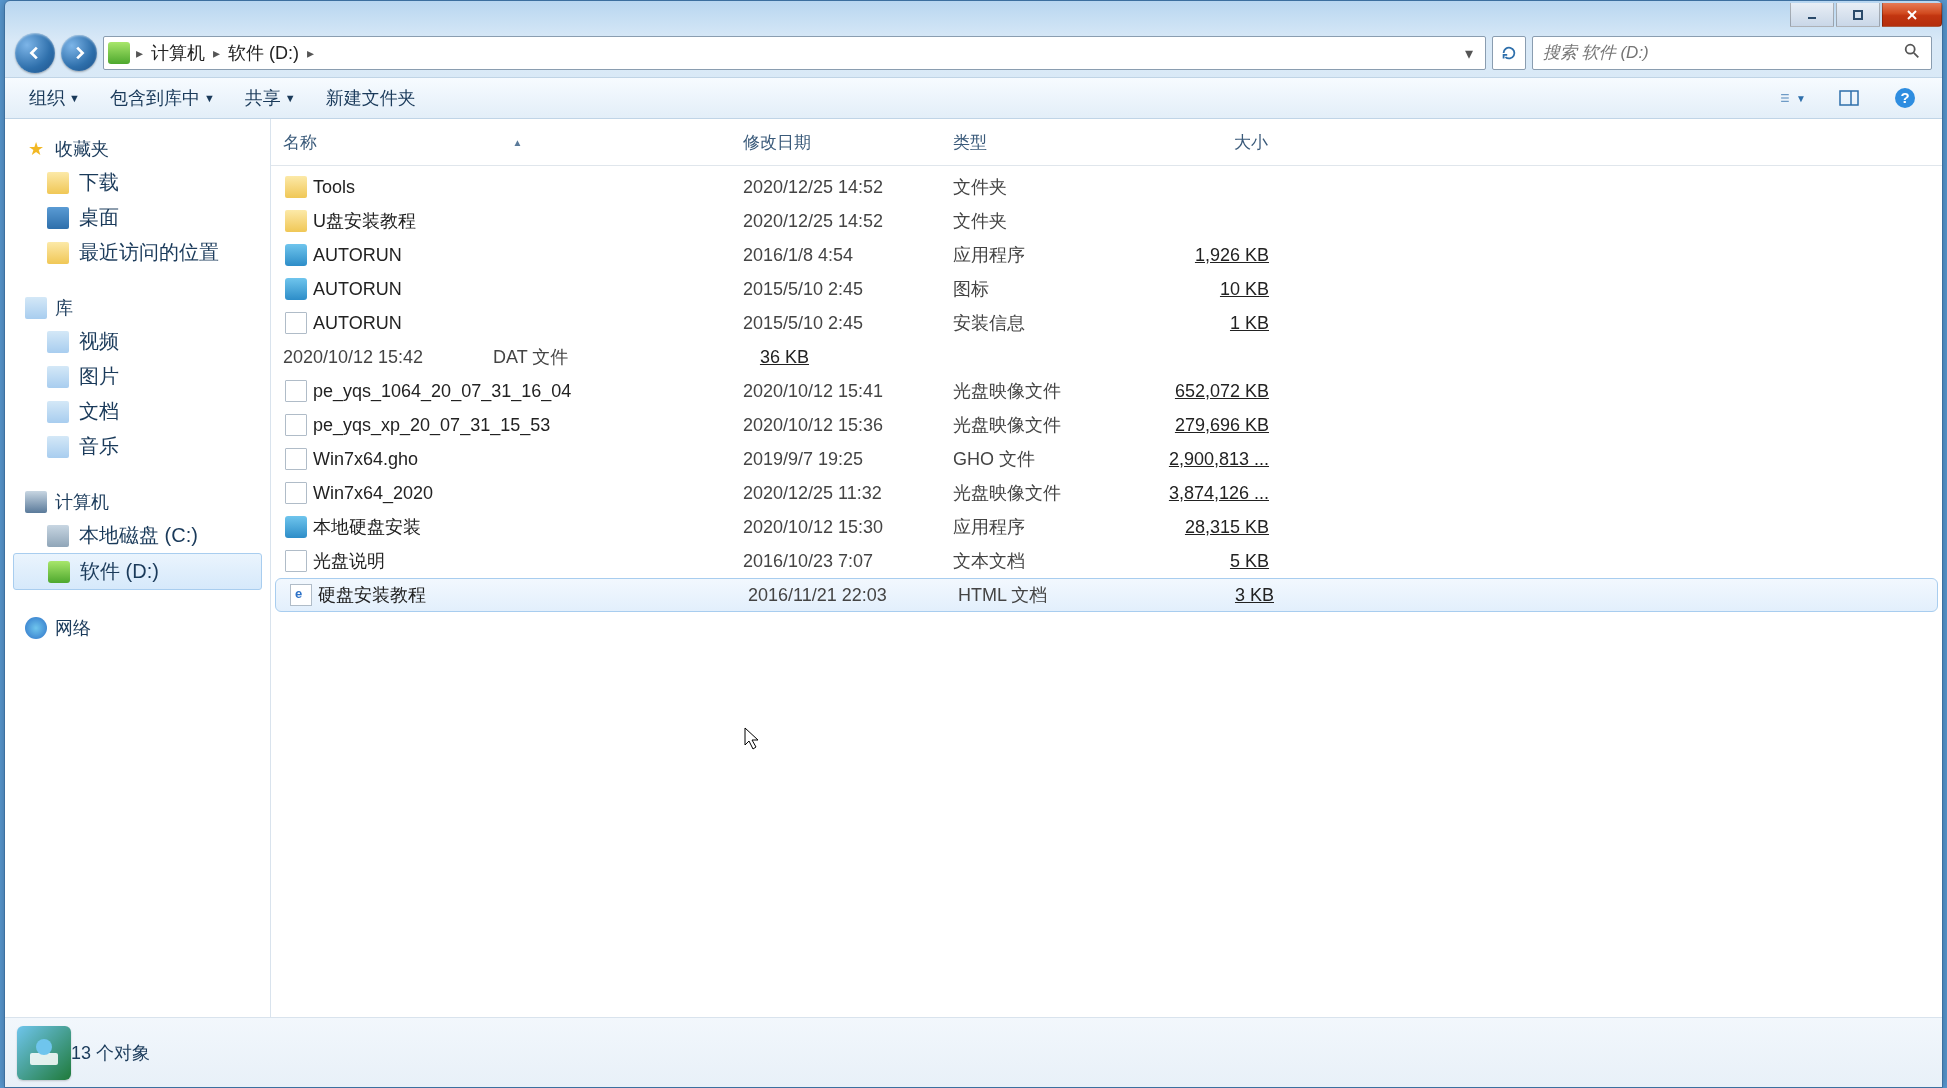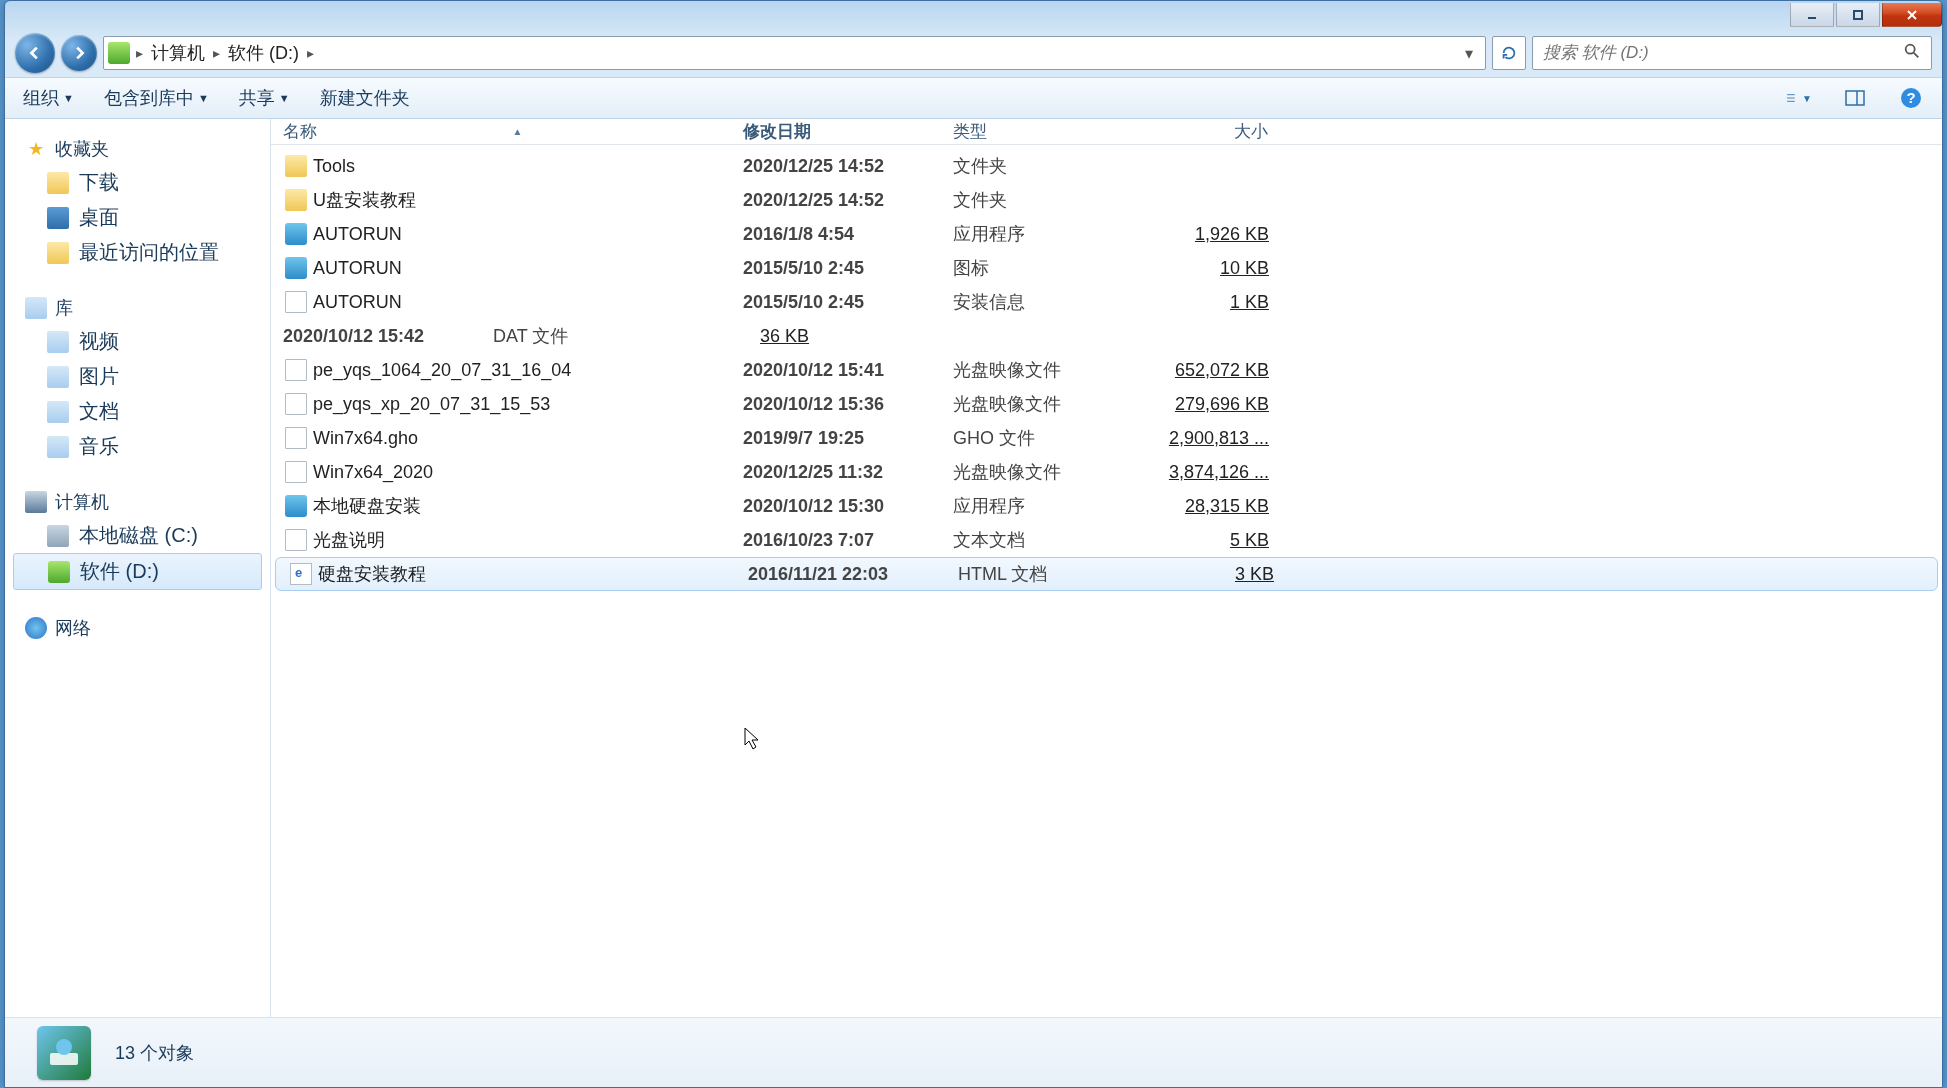--- a/index.html
+++ b/index.html
@@ -16,21 +16,21 @@
 .navarrow svg { stroke:#fff; stroke-width:3; fill:none; width:18px; height:18px; }
 .addrbar { flex:1; height:34px; background:#fff; border:1px solid #8a9db0; border-radius:2px; display:flex; align-items:center; padding:0 4px; gap:6px; }
 .addrbar .drive-icon { width:22px; height:22px; background:linear-gradient(to bottom,#a8e66b,#4ea82e); border-radius:3px; display:flex; align-items:center; justify-content:center; }
 .addrbar .sep { color:#555; font-size:14px; }
 .addrbar .crumb { font-size:18px; color:#222; padding:0 2px; }
 .addrbar .dd { margin-left:auto; color:#555; padding:0 8px; }
 .refresh { width:34px; height:34px; background:#fff; border:1px solid #8a9db0; border-radius:2px; display:flex; align-items:center; justify-content:center; color:#2e6fab; }
 .searchbox { width:400px; height:34px; background:#fff; border:1px solid #8a9db0; border-radius:2px; display:flex; align-items:center; padding:0 10px; }
 .searchbox input { border:none; outline:none; flex:1; font-size:17px; font-style:italic; color:#888; background:transparent; }
 .searchbox .sicon { color:#555; }
-.toolbar { height:42px; background:linear-gradient(to bottom,#f7fbff,#e3eef8); border-top:1px solid #c0d4e6; border-bottom:1px solid #c0d4e6; display:flex; align-items:center; padding:0 18px; gap:30px; font-size:18px; color:#1a3a5a; }
+.toolbar { height:42px; background:linear-gradient(to bottom,#f7fbff,#e3eef8); border-top:1px solid #c0d4e6; border-bottom:1px solid #c0d4e6; display:flex; align-items:center; padding:0 24px; gap:30px; font-size:18px; color:#1a3a5a; }
 .toolbar .titem { display:flex; align-items:center; gap:4px; cursor:default; }
 .toolbar .titem .dd { font-size:11px; }
 .toolbar .spacer { flex:1; }
 .toolbar .ticon { width:26px; height:26px; display:flex; align-items:center; justify-content:center; }
 .content { flex:1; display:flex; background:#fff; overflow:hidden; }
 .sidebar { width:266px; border-right:1px solid #d9e3ed; padding:14px 8px; overflow:auto; }
 .sgroup { margin-bottom:22px; }
 .sgroup .ghead { display:flex; align-items:center; gap:8px; font-size:18px; color:#1a3a5a; padding:4px 12px; }
 .sgroup .gitem { display:flex; align-items:center; gap:10px; font-size:20px; color:#1a3a5a; padding:4px 12px 4px 34px; }
 .sgroup .gitem.sel { background:linear-gradient(to bottom,#eaf4fd,#d6e9fb); border:1px solid #a8cdef; border-radius:3px; }
@@ -41,34 +41,34 @@
 .icon16.drivegreen { background:linear-gradient(to bottom,#a8e66b,#4ea82e); border-radius:3px; }
 .icon16.file { background:#fff; border:1px solid #b0bcc8; border-radius:1px; }
 .icon16.exe { background:linear-gradient(to bottom,#6fc5ed,#2d8dc8); border-radius:3px; }
 .icon16.html { background:#fff; border:1px solid #b0bcc8; position:relative; }
 .icon16.html::after{ content:"e"; color:#2d72c8; font-size:13px; position:absolute; left:4px; top:1px; font-weight:bold; }
 .icon16.desktop { background:linear-gradient(to bottom,#5a9bd4,#2e6fab); border-radius:2px; }
 .icon16.lib { background:linear-gradient(to bottom,#d4e8f7,#a8cdef); border-radius:2px; }
 .icon16.net { background:radial-gradient(circle,#6fc5ed,#2d72c8); border-radius:50%; }
 .icon16.pc { background:linear-gradient(to bottom,#c8d6e2,#5a7a9a); border-radius:2px; }
 .filepane { flex:1; display:flex; flex-direction:column; }
-.colheaders { height:26px; display:flex; border-bottom:1px solid #e0e6ec; font-size:17px; color:#3a5a7a; }
+.colheaders { height:47px; display:flex; border-bottom:1px solid #e0e6ec; font-size:17px; color:#3a5a7a; }
 .colheaders > div { display:flex; align-items:center; padding:0 12px; border-right:1px solid transparent; }
 .col-name { width:460px; }
-.col-date { width:210px;font-weight:bold; }
+.col-date { width:210px; }
 .col-type { width:210px; }
 .col-size { width:130px; justify-content:flex-end; }
 .sortind { margin:0 auto; font-size:10px; color:#5a7a9a; }
 .filelist { flex:1; overflow:auto; padding:4px 0; }
 .frow { display:flex; height:34px; align-items:center; font-size:18px; color:#222; }
 .frow.sel { background:linear-gradient(to bottom,#f2f8fe,#e2effc); border:1px solid #a8cdef; border-radius:6px; margin:0 4px; }
 .frow .col-name { display:flex; align-items:center; gap:6px; padding-left:14px; }
 .frow .col-size { text-align:right; padding-right:12px;text-decoration:underline; }
 .frow .col-date, .frow .col-type { padding-left:12px; color:#444; }
-.statusbar { height:70px; border-top:1px solid #d9e3ed; background:linear-gradient(to bottom,#f2f7fc,#e8f0f8); display:flex; align-items:center; padding:0 32px; gap:24px; }
+.statusbar { height:70px; border-top:1px solid #d9e3ed; background:linear-gradient(to bottom,#f2f7fc,#e8f0f8); display:flex; align-items:center; padding:0 12px; }
 .statusbar .bigicon { width:54px; height:54px; background:linear-gradient(135deg,#6fc5ed,#1f7a3a); border-radius:6px; display:flex; align-items:center; justify-content:center; box-shadow:0 1px 2px rgba(0,0,0,.2); }
 .statusbar .stext { font-size:18px; color:#1a3a5a; }
 .cursor { position:absolute; left:744px; top:727px; width:18px; height:24px; pointer-events:none; }
 </style>
 </head>
 <body>
 
 <div class="window">
 
   <div class="titlebar">

